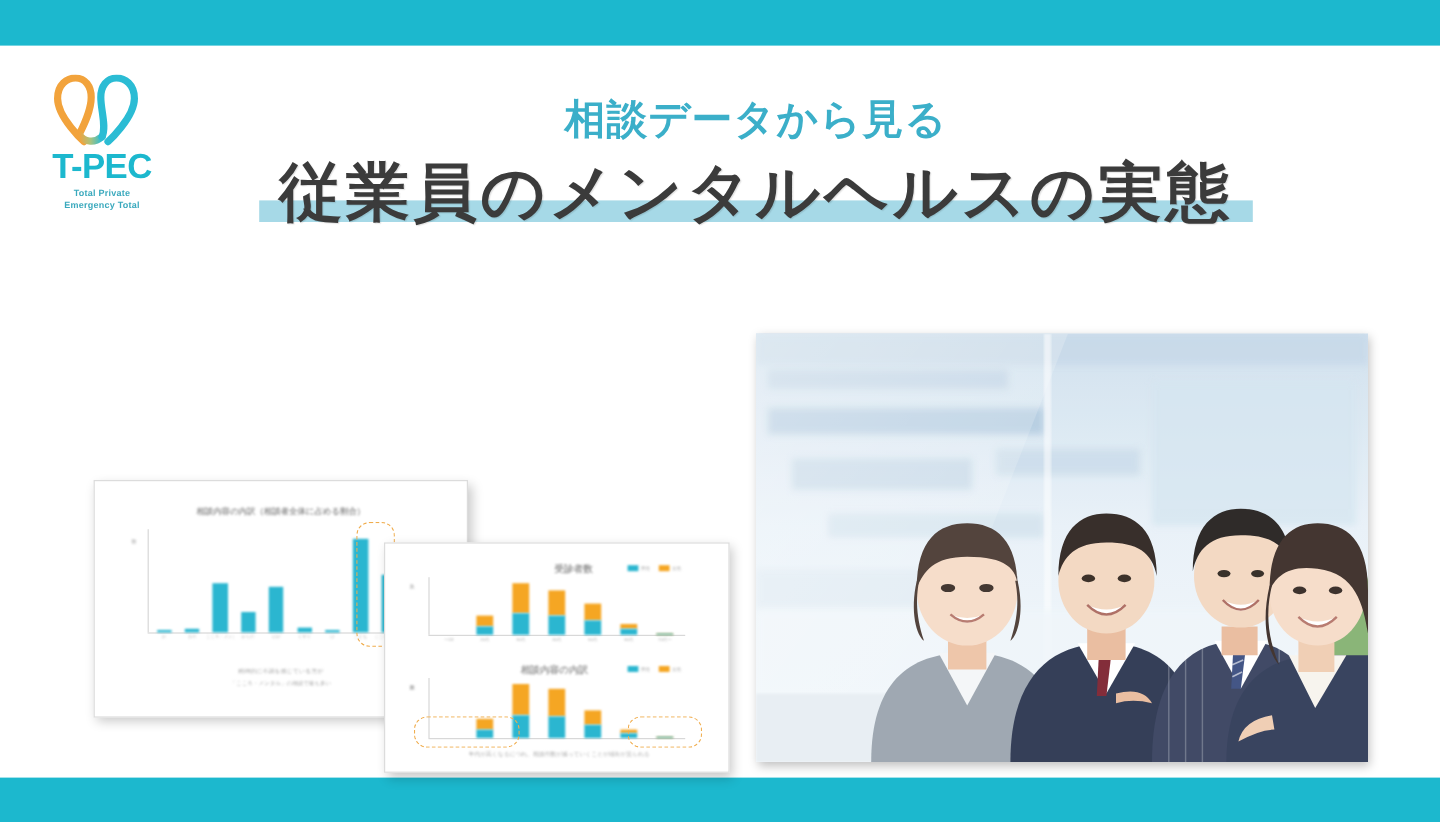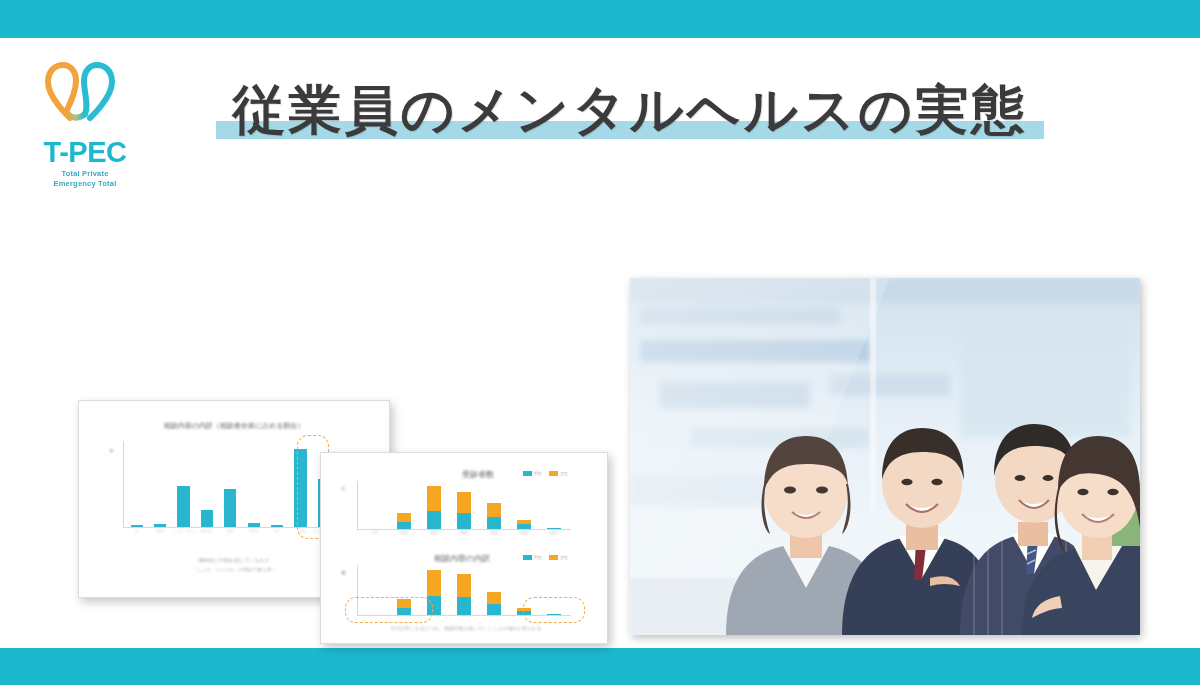--- a/index.html
+++ b/index.html
@@ -42,21 +42,21 @@
     height: 62px;
     margin: 0 auto;
     display: block;
   }
   #logo-wordmark {
     font-size: 29px;
     font-weight: bold;
     color: #1cb8ce;
     letter-spacing: -0.5px;
     line-height: 1.05;
-    margin-top: 13px;
+    margin-top: 0;
   }
   #logo-tagline {
     font-size: 7.5px;
     font-weight: bold;
     color: #3aa9bd;
     line-height: 1.25;
     margin-top: 2px;
     letter-spacing: 0.2px;
   }
 
@@ -74,21 +74,20 @@
     font-weight: bold;
     line-height: 1.34;
     letter-spacing: 1px;
     white-space: nowrap;
   }
   #main-title-wrap {
     position: relative;
     margin-top: 6px;
     display: inline-block;
     padding: 0 4px;
-    font-family: Liberation Mono, monospace;
   }
   #title-highlight {
     position: absolute;
     left: -12px;
     right: -12px;
     bottom: 6px;
     height: 18px;
     background: #a6d9e7;
     z-index: 0;
   }
@@ -248,20 +247,21 @@
       <path d="M45 52 C49 44 44 30 44 19 C44 10 49 3 57 3 C64 3 72 8 72 20 C72 36 50 56 50 56" fill="none" stroke="#2bbcd4" stroke-width="6" stroke-linecap="round"></path>
     </svg>
     <div id="logo-wordmark">T-PEC</div>
     <div id="logo-tagline">
       <div>Total Private</div>
       <div>Emergency Total</div>
     </div>
   </div>
 
   <div id="headline-block">
+    <div class="subtitle-line">相談データから見る</div>
     <div id="main-title-wrap">
       <div id="title-highlight"></div>
       <div id="main-title">従業員のメンタルヘルスの実態</div>
     </div>
   </div>
 
 
   <div id="card-back" class="card">
     <div class="card-inner">
 

